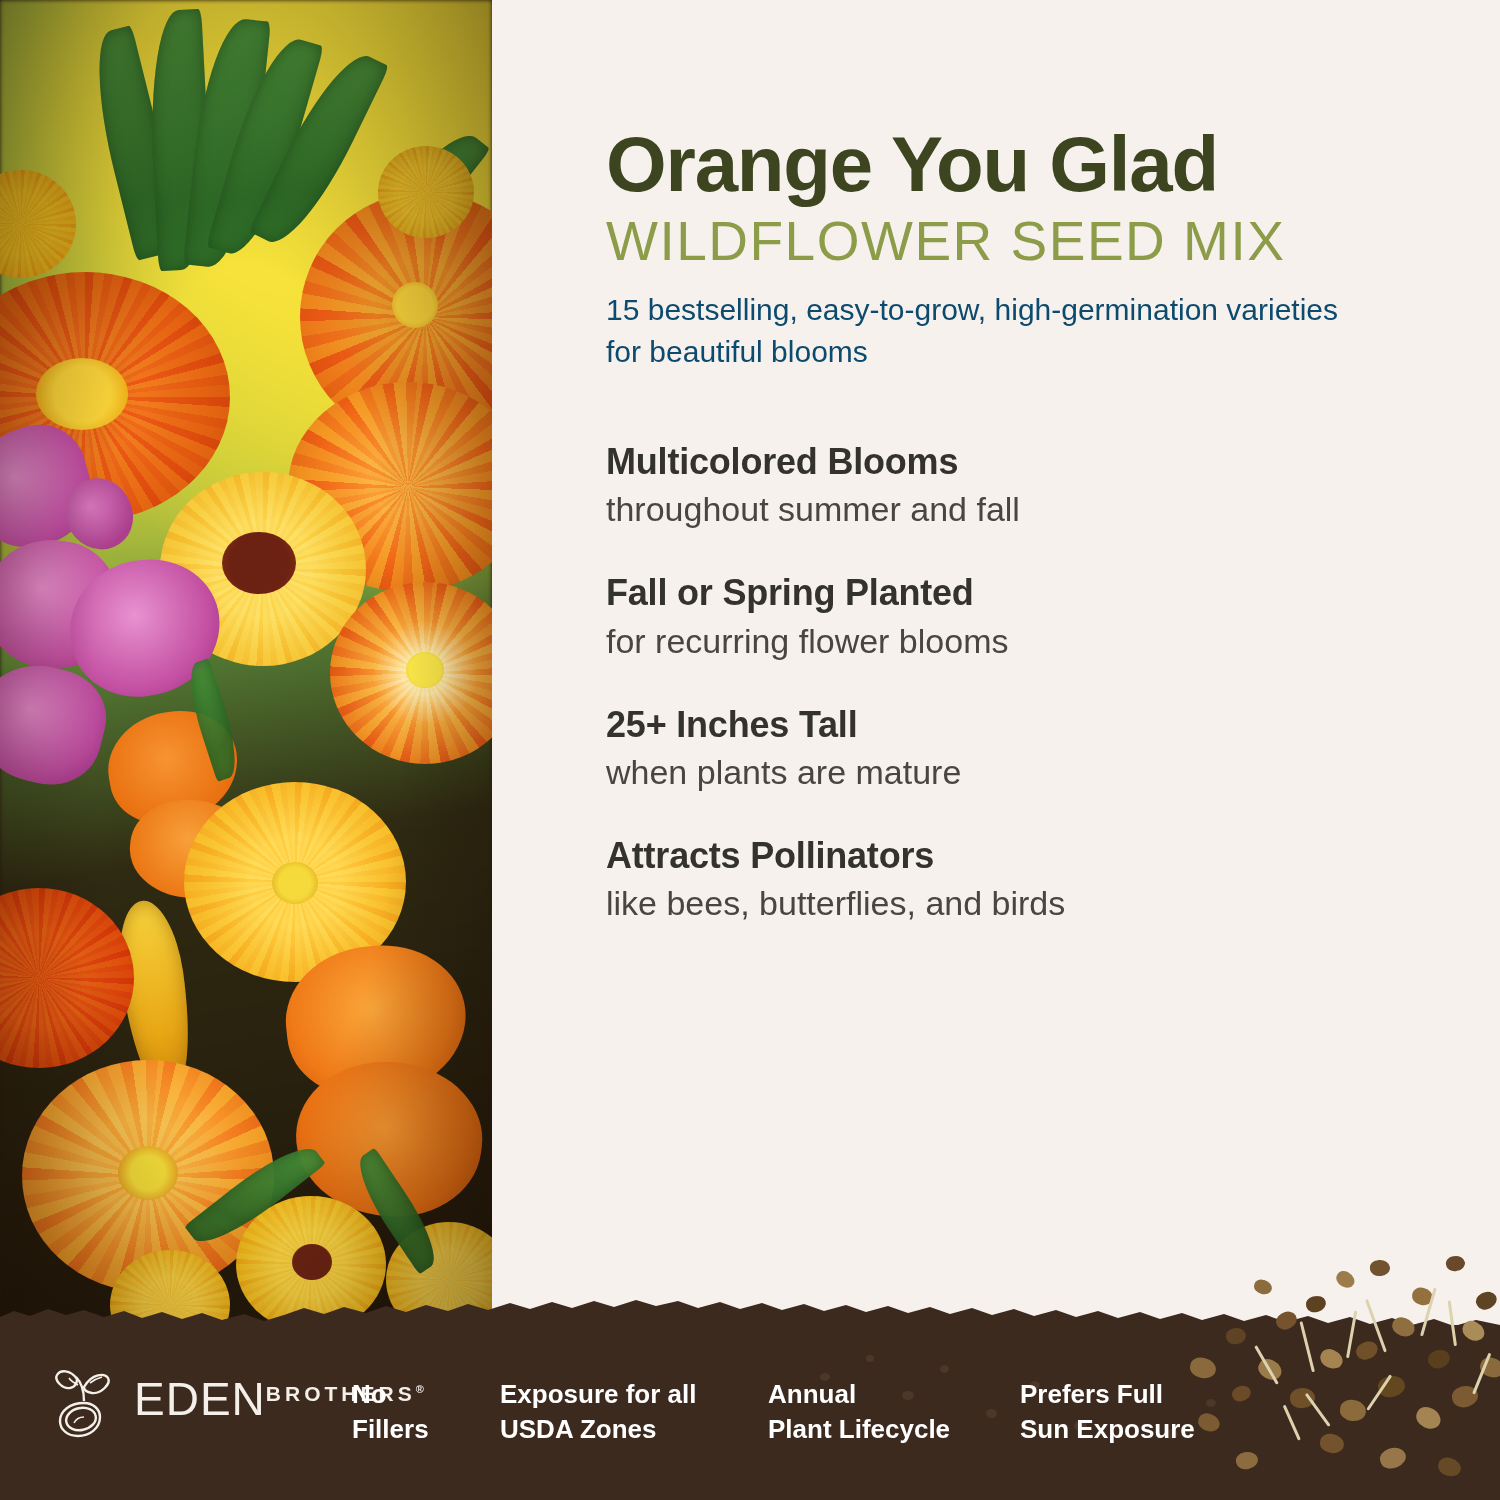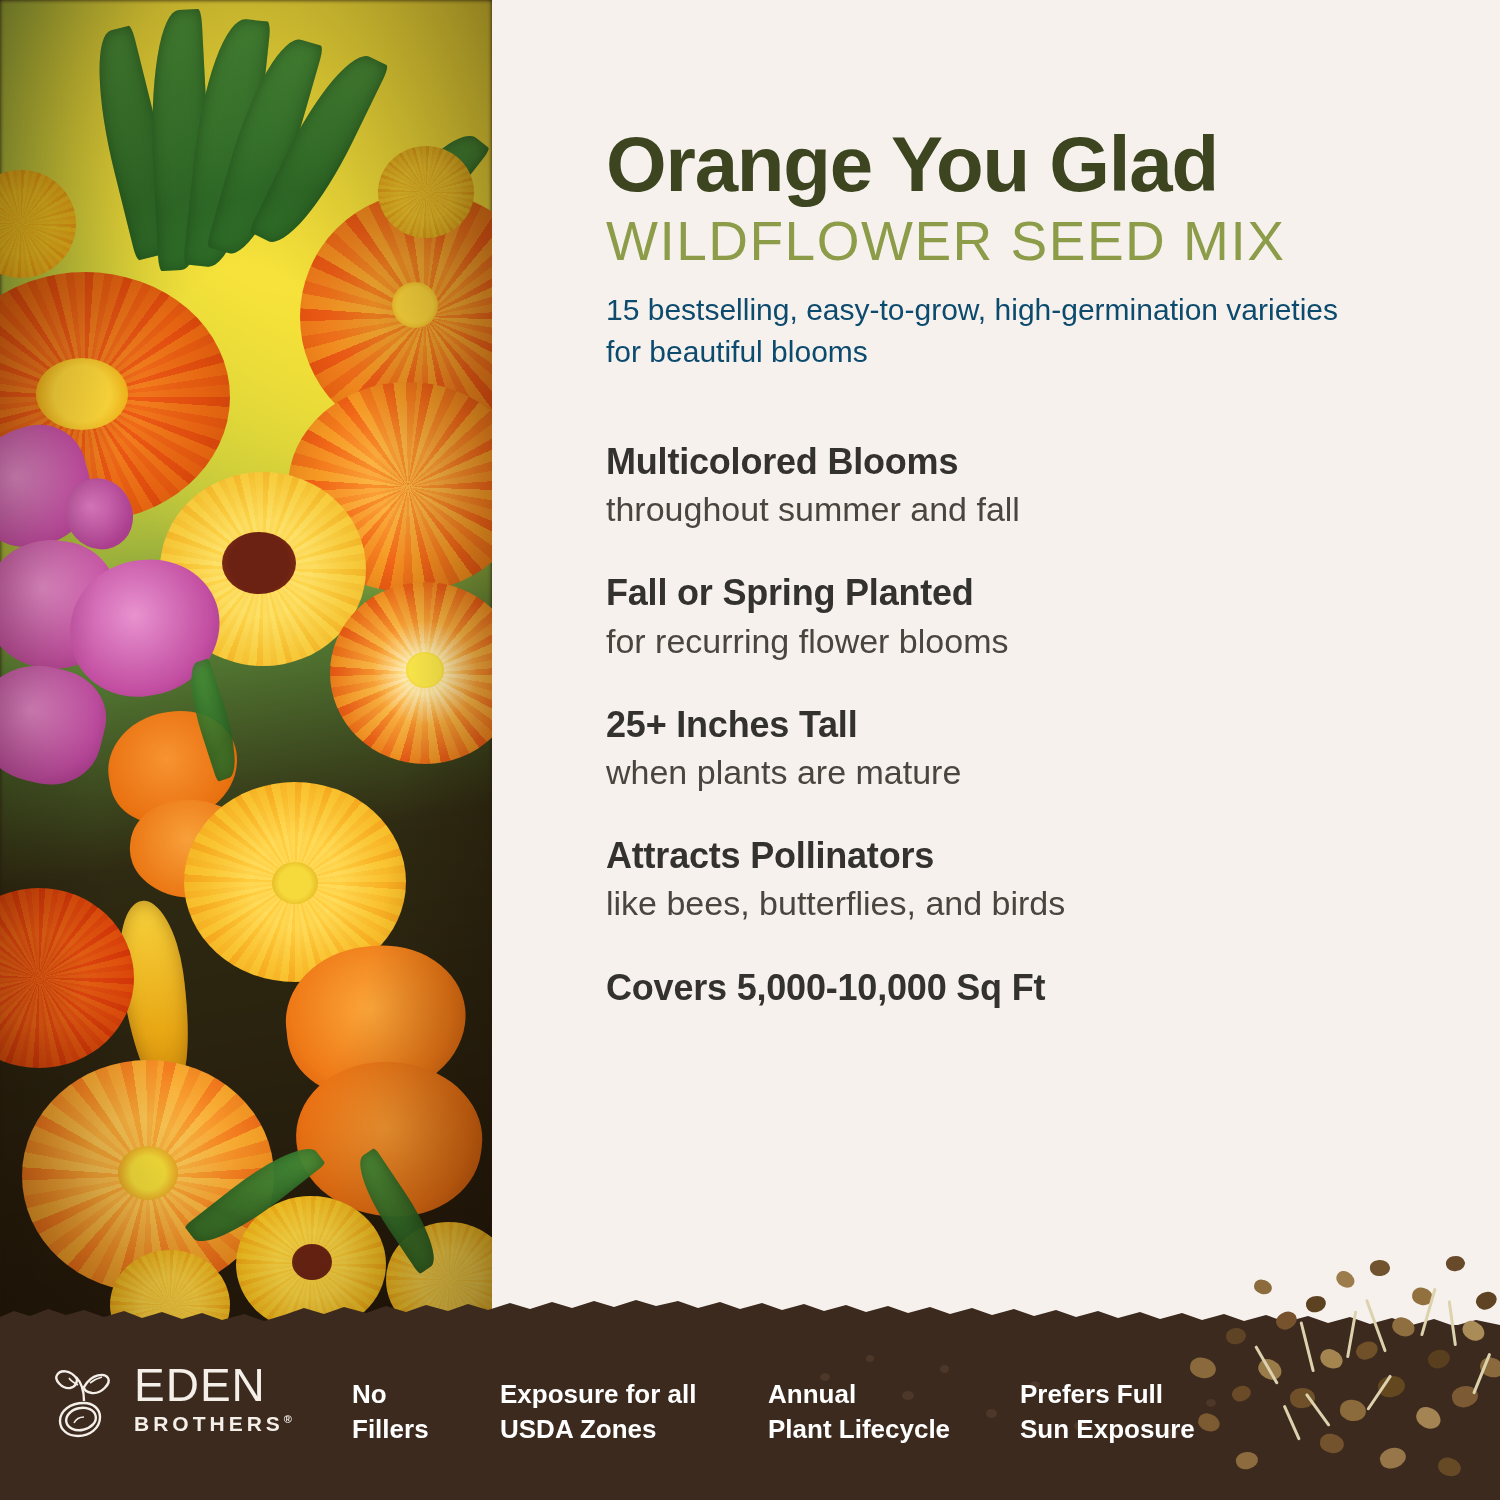--- a/index.html
+++ b/index.html
@@ -105,21 +105,21 @@
   
   .seedpile{ position:absolute; right:0; bottom:0; width:320px; height:300px; overflow:hidden; }
   .seed{ position:absolute; border-radius:45% 55% 50% 50%; }
   .awn{ position:absolute; background:#ddd2ae; border-radius:2px; transform-origin:bottom center; }
 
   
   .footer-inner{ position:absolute; left:0; bottom:0; width:1500px; height:175px; }
 
   .logo{ position:absolute; left:48px; top:36px; display:flex; align-items:center; gap:14px; }
   .logo-mark{ width:72px; height:78px; }
-  .logo-type{ display:flex; flex-direction:column; justify-content:space-between; }
+  .logo-type{ display:flex; flex-direction:row; justify-content:space-between; }
   .logo-eden{ font-size:46px; font-weight:400; letter-spacing:1px; color:#F4EFE8; line-height:0.95; }
   .logo-bro{ font-size:21px; font-weight:700; letter-spacing:4px; color:#F4EFE8; line-height:1.2; margin-top:3px; }
   .logo-bro sup{ font-size:11px; letter-spacing:0; vertical-align:super; }
 
   .badges{ position:absolute; left:352px; top:52px; display:flex; gap:12px; }
   .badge{ color:#FFFFFF; font-size:26px; font-weight:700; line-height:1.33; }
   .badge .l2{ display:block; }
   .b0{ width:136px; } .b1{ width:256px; } .b2{ width:232px; } .b3{ width:240px; }
 </style>
 </head>
@@ -211,21 +211,20 @@
       </div>
       <div class="feature">
         <div class="f-title">25+ Inches Tall</div>
         <div class="f-sub">when plants are mature</div>
       </div>
       <div class="feature">
         <div class="f-title">Attracts Pollinators</div>
         <div class="f-sub">like bees, butterflies, and birds</div>
       </div>
       <div class="feature">
-        <div class="f-title">Covers 5,000-10,000 Sq Ft</div>
       </div>
     </div>
   </div>
 
   <div class="soil">
     <svg class="soil-edge" viewBox="0 0 1500 30" preserveAspectRatio="none">
       <path d="M0,18 L14,12 L30,17 L48,10 L66,16 L84,11 L104,18 L124,12 L142,19 L162,13 L182,20 L202,14 L222,21 L244,15 L264,22 L284,16 L304,9 L324,15 L344,8 L366,14 L386,7 L406,13 L426,6 L448,12 L468,5 L488,11 L510,4 L530,10 L552,3 L572,9 L594,2 L614,8 L636,1 L656,7 L678,2 L698,9 L720,3 L740,10 L762,4 L782,11 L804,5 L824,12 L846,6 L866,13 L888,7 L908,14 L930,8 L950,15 L972,9 L992,16 L1014,10 L1034,17 L1056,11 L1076,18 L1098,12 L1118,19 L1140,13 L1160,20 L1182,14 L1202,21 L1224,15 L1244,22 L1266,16 L1286,23 L1308,17 L1328,24 L1350,18 L1370,25 L1392,19 L1412,26 L1434,20 L1454,27 L1476,21 L1500,26 L1500,30 L0,30 Z" fill="#3C2A1F"></path>
     </svg>
 
     <div class="soil-specks">

